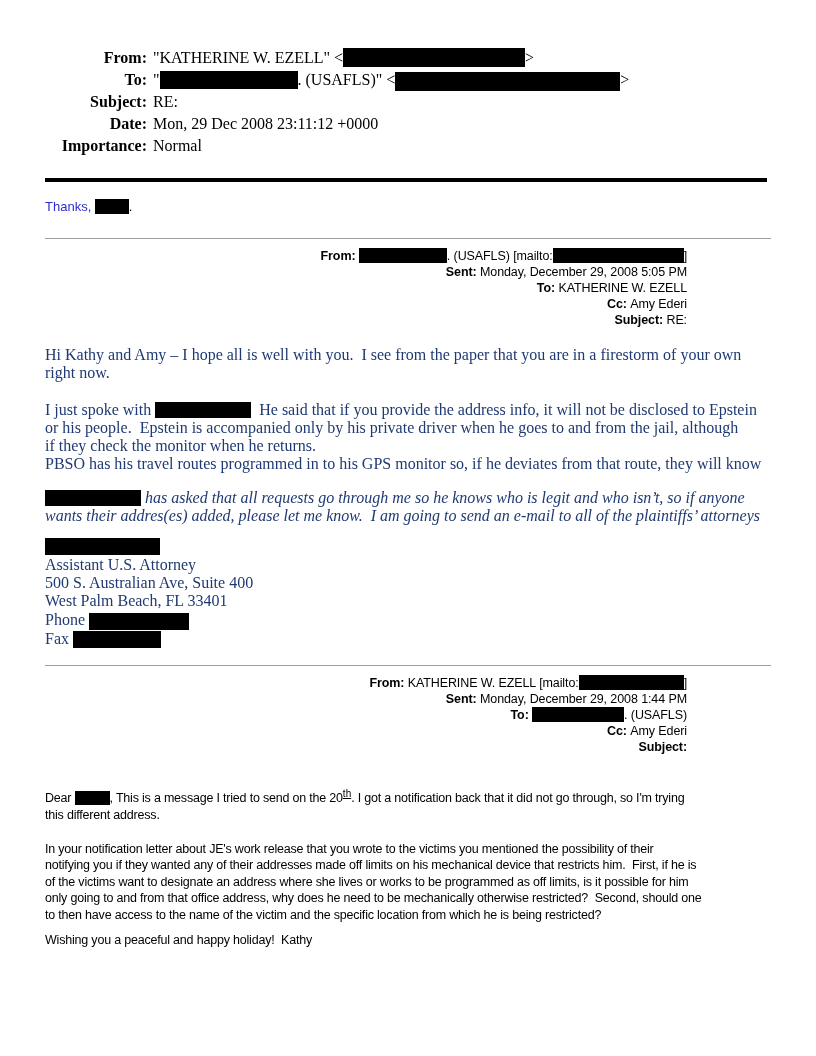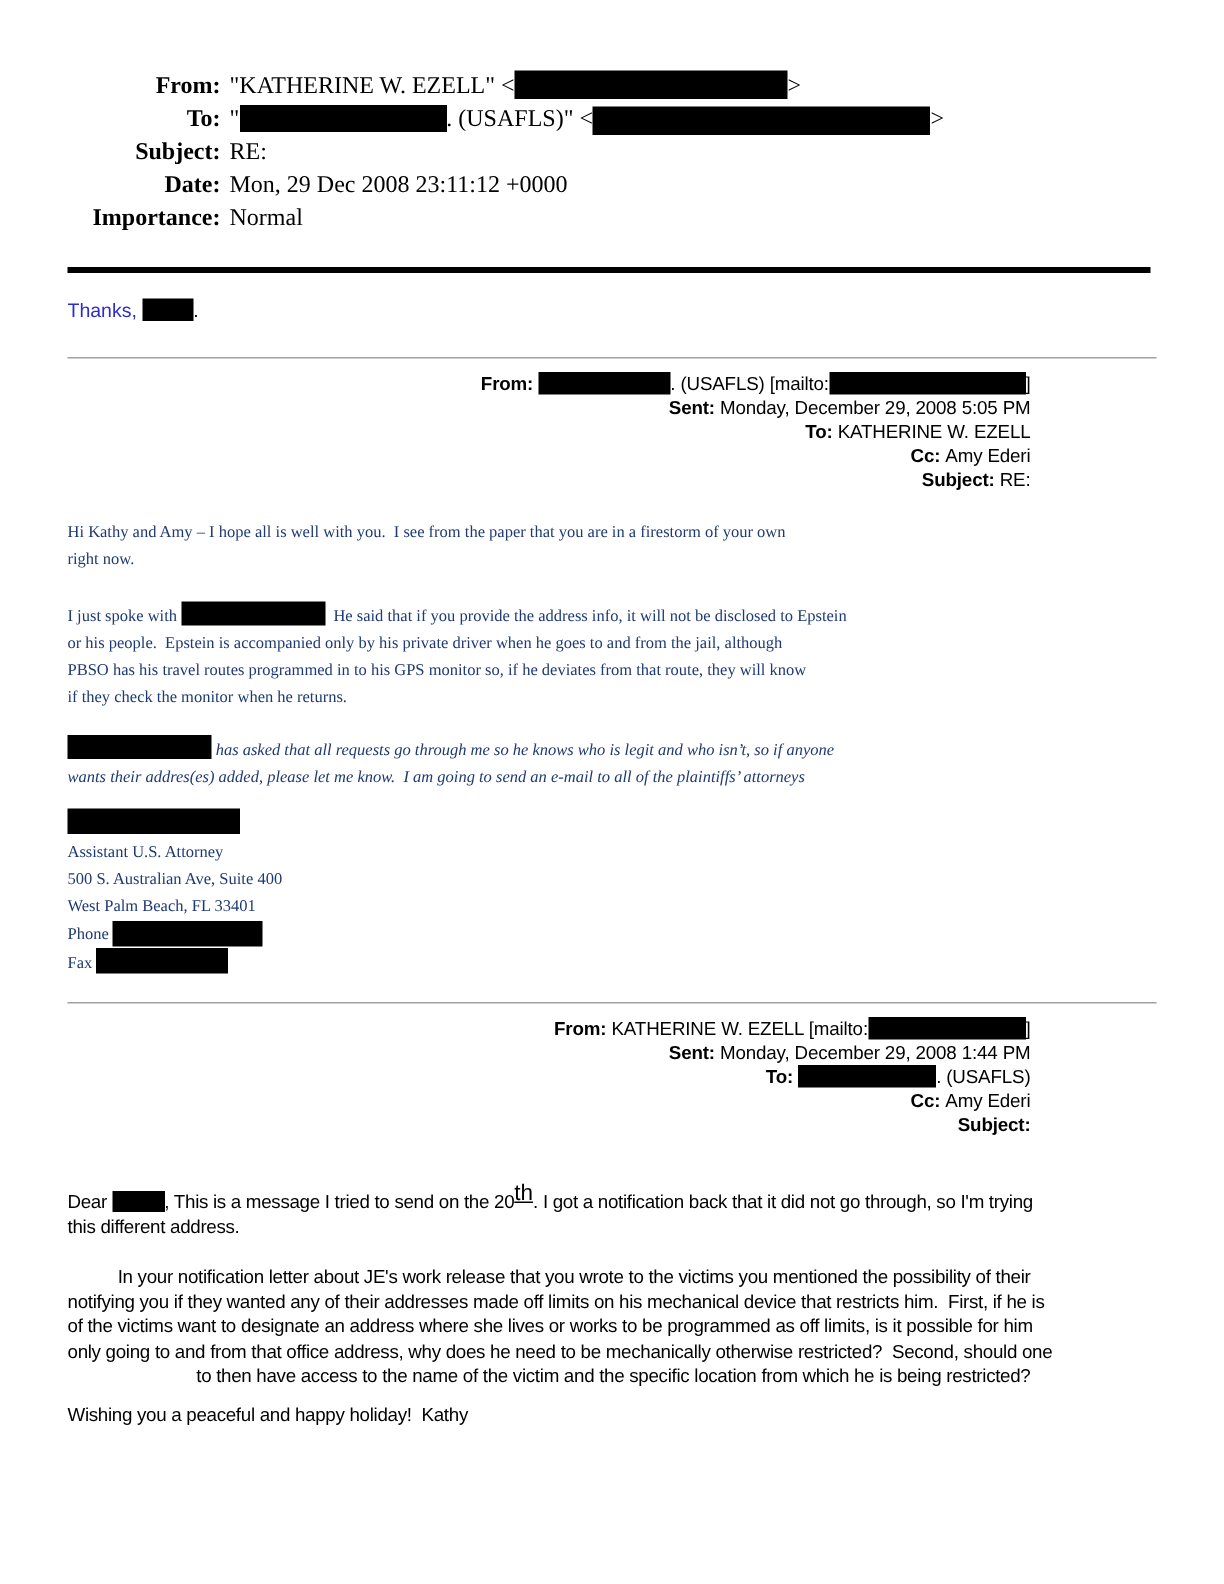--- a/index.html
+++ b/index.html
@@ -29,33 +29,33 @@
   
   .sans { font-family:"Liberation Sans","DejaVu Sans",sans-serif; }
   .greeting { margin-top:16px; font-size:13px; line-height:17px; color:#2d2dcb; white-space:pre; }
   .greeting .dot { color:#000; }
 
   .shdr { margin-top:9px; font-size:12.5px; letter-spacing:-0.1px; color:#000; }
   .srow { line-height:16px; white-space:pre;text-align:right; }
   .srow b { font-weight:bold; }
 
   
-  .bser { color:#1f3a73; font-size:11px; line-height:18.3px; }
+  .bser { color:#1f3a73; font-size:16px; line-height:18.3px; }
   .bline { white-space:pre; }
   .mt18 { margin-top:18px; }
   .mt15 { margin-top:15px;font-style:italic; }
   .mt12 { margin-top:12px; }
 
   
   .sbody { font-size:12.5px; letter-spacing:-0.2px; line-height:16.5px; color:#000; }
   .sline { white-space:pre; }
   .mt35 { margin-top:35px; }
-  .mt17 { margin-top:17px;text-align:right; }
+  .mt17 { margin-top:17px; }
   .mt9  { margin-top:9px; }
-  .sup { font-size:15px; position:relative; top:-5px; letter-spacing:0;text-decoration:underline; }
+  .sup { font-size:10px; position:relative; top:-5px; letter-spacing:0;text-decoration:underline; }
 </style>
 </head>
 <body>
 
 <div class="page">
 
   <div class="hdr1">
     <div class="h1row">
       <span class="h1label">From:</span>
       <span class="h1val"><span>"KATHERINE W. EZELL" &lt;</span><span class="rd" style="width:182px;height:19px;"></span><span>&gt;</span></span>
@@ -93,22 +93,22 @@
   </div>
 
   <div class="bser mt18">
     <div class="bline">Hi Kathy and Amy – I hope all is well with you.  I see from the paper that you are in a firestorm of your own</div>
     <div class="bline">right now.</div>
   </div>
 
   <div class="bser mt18">
     <div class="bline"><span>I just spoke with </span><span class="rd rd-s" style="width:96px;height:16px;"></span><span>  He said that if you provide the address info, it will not be disclosed to Epstein</span></div>
     <div class="bline">or his people.  Epstein is accompanied only by his private driver when he goes to and from the jail, although</div>
+    <div class="bline">if they check the monitor when he returns.</div>
     <div class="bline">PBSO has his travel routes programmed in to his GPS monitor so, if he deviates from that route, they will know</div>
-    <div class="bline">if they check the monitor when he returns.</div>
   </div>
 
   <div class="bser mt15">
     <div class="bline"><span class="rd rd-s" style="width:96px;height:16px;"></span><span> has asked that all requests go through me so he knows who is legit and who isn’t, so if anyone</span></div>
     <div class="bline">wants their addres(es) added, please let me know.  I am going to send an e-mail to all of the plaintiffs’ attorneys</div>
   </div>
 
   <div class="bser mt12">
     <div class="bline"><span class="rd" style="width:115px;height:17px;"></span></div>
     <div class="bline">Assistant U.S. Attorney</div>

